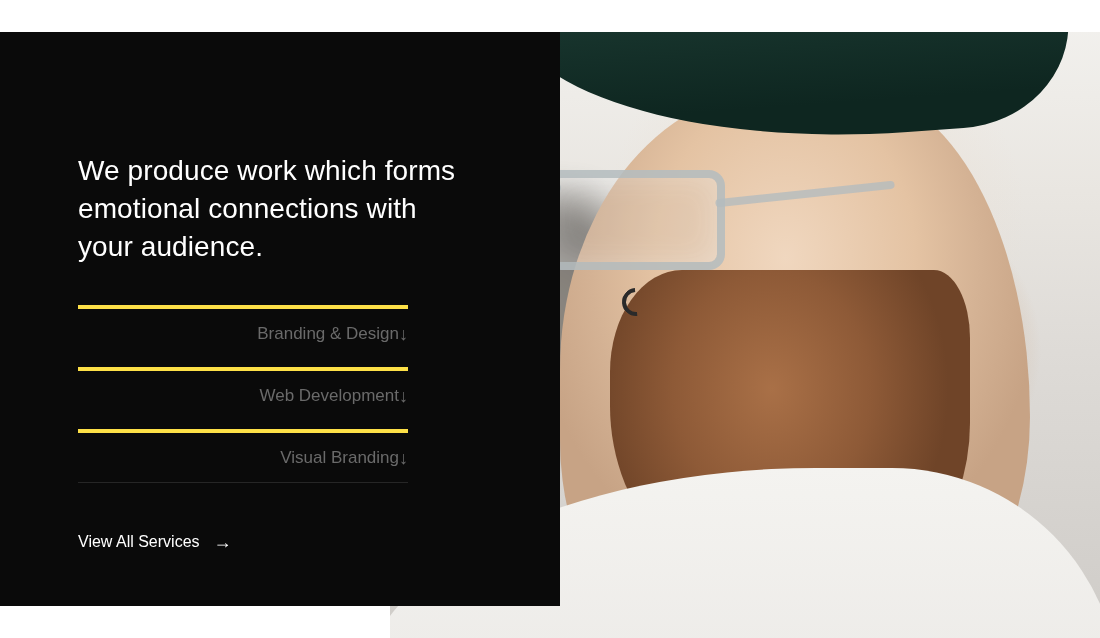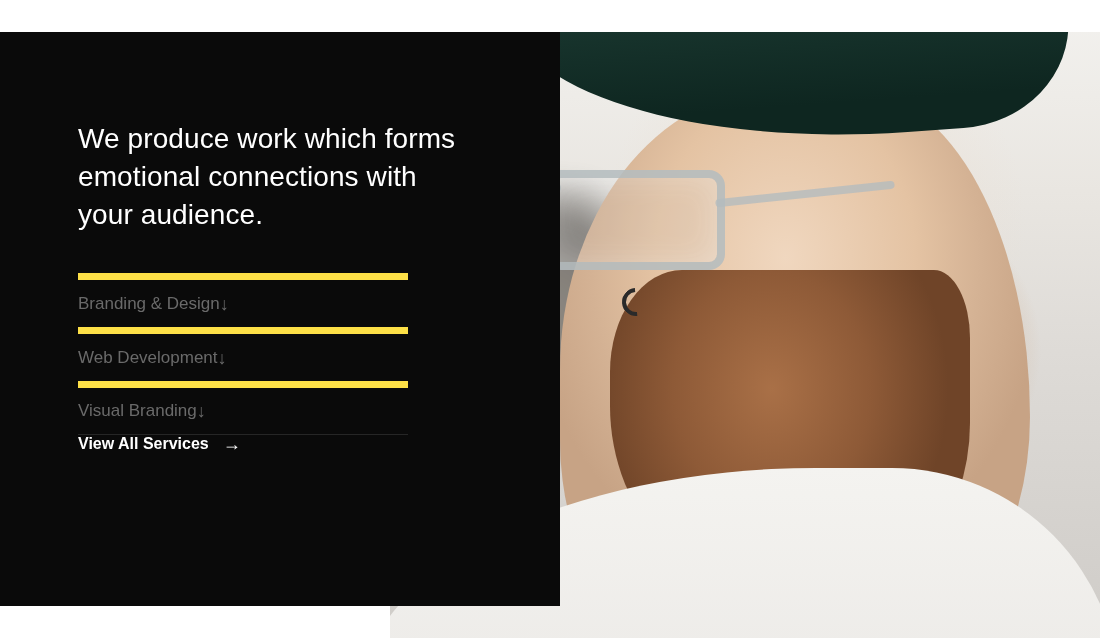--- a/index.html
+++ b/index.html
@@ -164,65 +164,67 @@
 
 
 .card {
   position: absolute;
   left: 0;
   top: 32px;
   width: 560px;
   height: 574px;
   background: #0a0a0a;
   color: #ffffff;
-  padding: 88px 78px 60px 78px;
+  padding: 120px 78px 60px 78px;
 }
 
 .card h2 {
   font-size: 28px;
   line-height: 1.35;
   font-weight: 500;
   letter-spacing: 0.1px;
   max-width: 380px;
 }
 
 .accordion {
   margin-top: 40px;
   width: 330px;
 }
 
 .accordion .item {
-  border-top: 7px solid #fde047;
+  border-top: 4px solid #fde047;
   height: 54px;
   display: flex;
   align-items: center;
-  justify-content: flex-start;
+  justify-content: flex-end;
   cursor: pointer;
+  margin-top: 8px;
 }
 .accordion .item:last-child {
   border-bottom: 1px solid #262626;
 }
 .accordion .item .label {
   color: #6a6a6a;
   font-size: 17px;
   font-weight: 400;
 }
 .accordion .item .arrow-down {
   color: #6a6a6a;
   font-size: 18px;
   line-height: 1;
 }
 
 .view-all {
+  margin-top: 50px;
   display: inline-flex;
   align-items: center;
   gap: 14px;
   color: #ffffff;
   font-size: 16px;
-  font-weight: 700;
+  font-weight: 400;
   text-decoration: none;
   cursor: pointer;
   justify-content: space-between;
 }
 .view-all .arrow-right {
   font-size: 18px;
   line-height: 1;
 }
 </style>
 </head>

